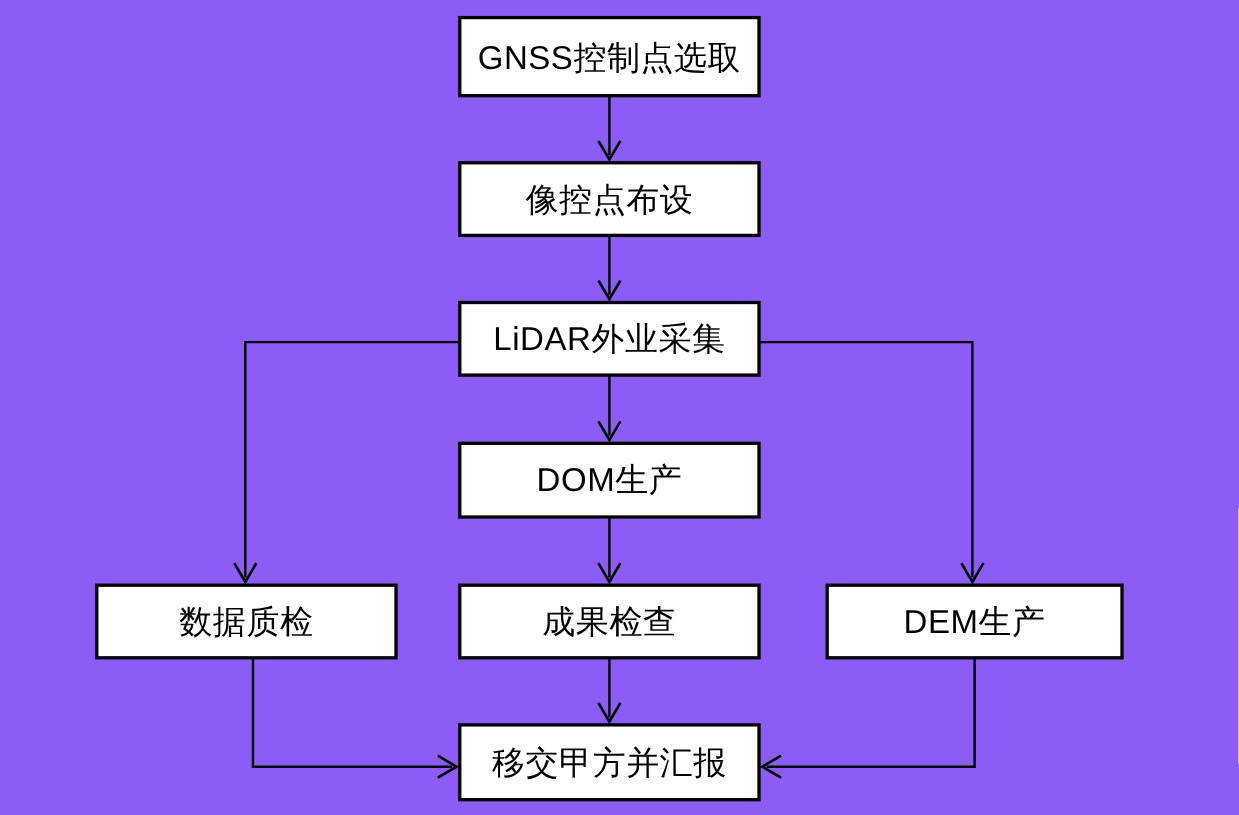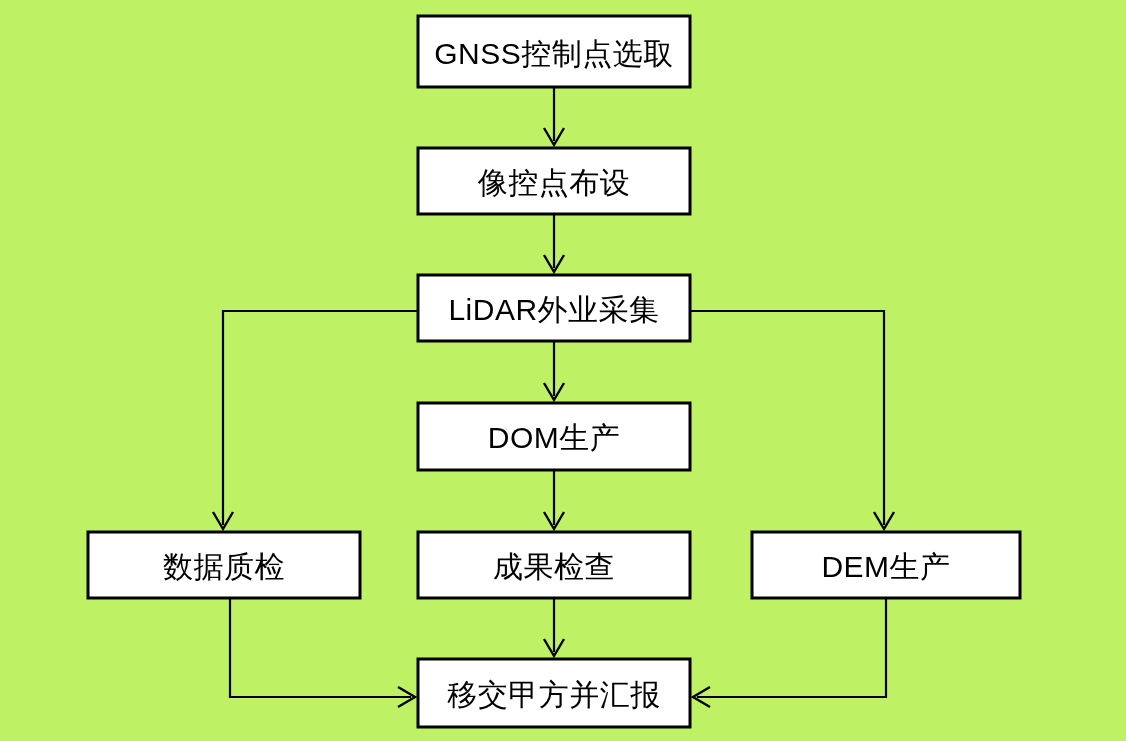--- a/index.html
+++ b/index.html
@@ -10,21 +10,21 @@
   body {
     width: 1126px;
     height: 741px;
     font-family: "Liberation Sans", "DejaVu Sans", sans-serif;
     overflow: hidden;
   }
   #flowchart-root {
     position: relative;
     width: 1126px;
     height: 741px;
-    background: #bef264;
+    background: #8b5cf6;
   }
   svg.flow-canvas {
     position: absolute;
     top: 0;
     left: 0;
     width: 1126px;
     height: 741px;
     display: block;
   }
   .node-rect {

